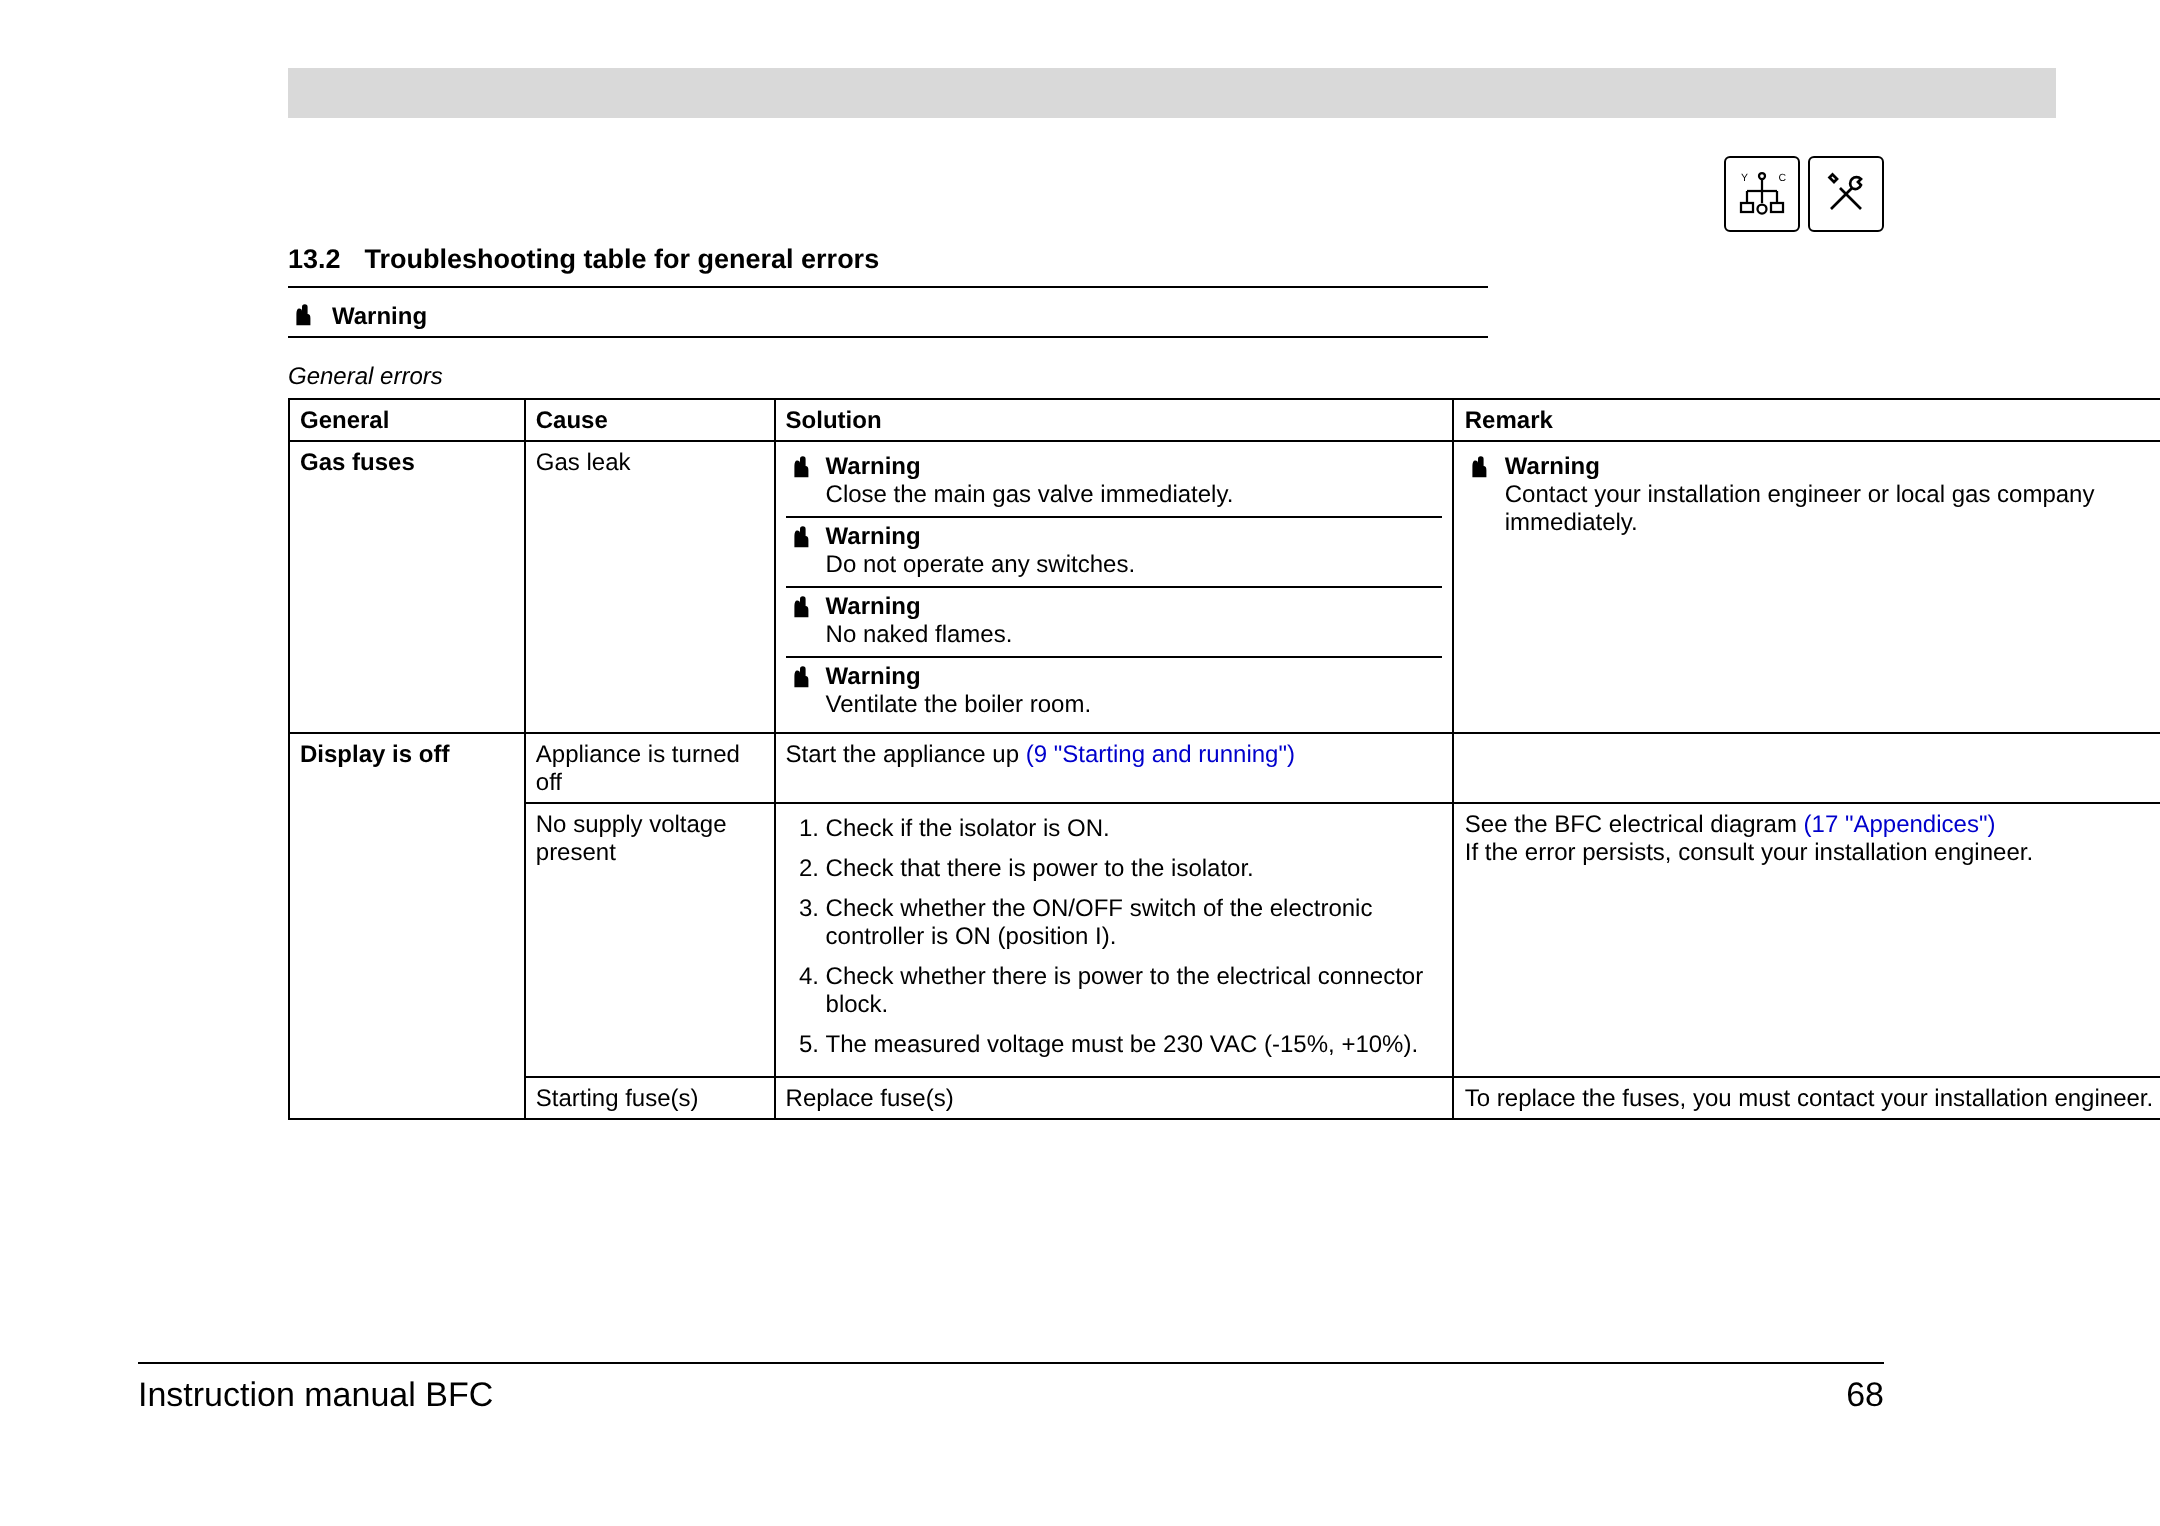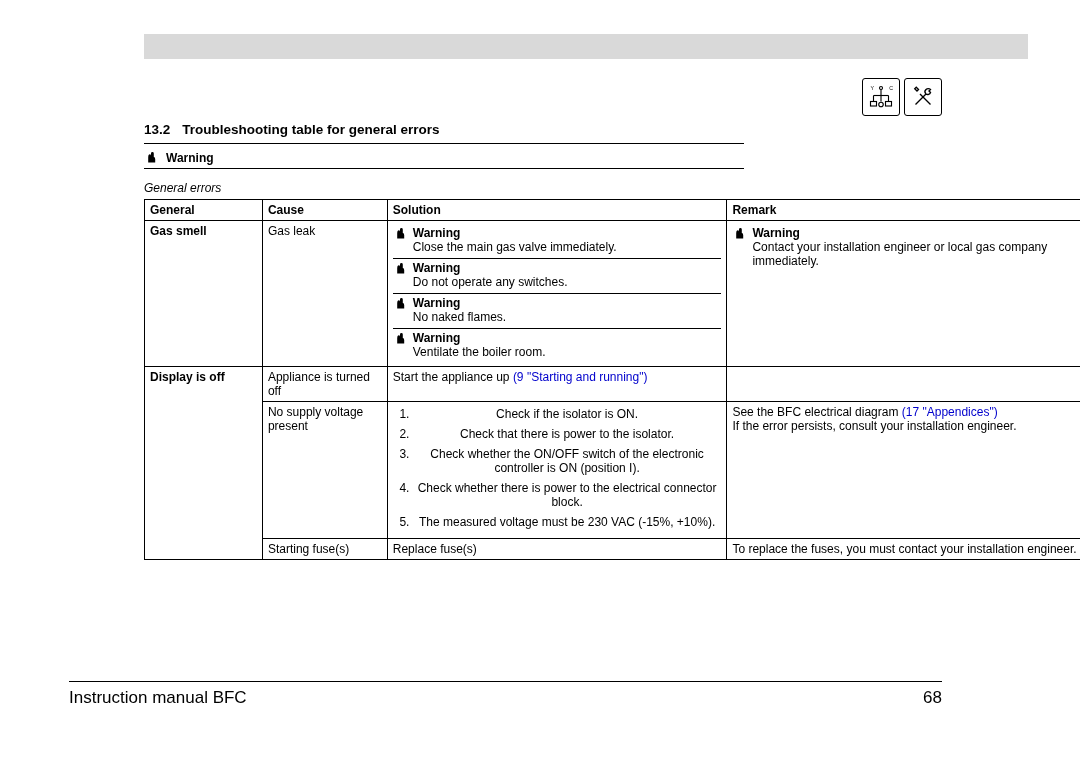--- a/index.html
+++ b/index.html
@@ -61,21 +61,21 @@
   .col-cause   { width: 125px; }
   .col-solution{ width: 340px; }
   .col-remark  { width: 375px; }
   td.sym { font-weight: bold; }
   .multi-warn { display: flex; flex-direction: column; }
   .wrow { display:flex; align-items:flex-start; gap:6px; border-bottom:1px solid #000; padding:2px 0 4px 0; }
   .wrow:last-child { border-bottom: none; }
   .wrow .wl { font-weight: bold; }
   .hand { width:14px; height:14px; flex:0 0 14px; }
   .hand svg { width:14px; height:14px; }
-  ol.steps { margin: 2px 0 2px 0; padding-left: 20px; text-align: center; }
+  ol.steps { margin: 2px 0 2px 0; padding-left: 20px; }
   ol.steps li { margin-bottom: 6px; }
   a.ref { color: #0000cc; text-decoration: none; }
   .footer {
     position: absolute; left: 23px; right: 20px; bottom: 55px;
     border-top: 1px solid #000;
     display: flex; justify-content: space-between;
     padding-top: 6px;
     font-size: 17px;
   }
 </style>
@@ -140,21 +140,21 @@
           <tr>
             <th>General</th>
             <th>Cause</th>
             <th>Solution</th>
             <th>Remark</th>
           </tr>
         </thead>
         <tbody>
 
           <tr>
-            <td class="sym">Gas smell</td>
+            <td class="sym">Gas fuses</td>
             <td>Gas leak</td>
             <td>
               <div class="multi-warn">
                 <div class="wrow">
                   <span class="hand"><svg viewBox="0 0 20 20">
                         <path fill="#000" d="M6 18 V10 Q6 6 8 6 Q10 6 10 8 V5 Q10 3 12 3 Q14 3 14 5 V10 Q16 10 16 13 V18 Z"></path>
                       </svg></span>
                   <div><span class="wl">Warning</span><br><span>Close the main gas valve immediately.</span></div>
                 </div>
                 <div class="wrow">

